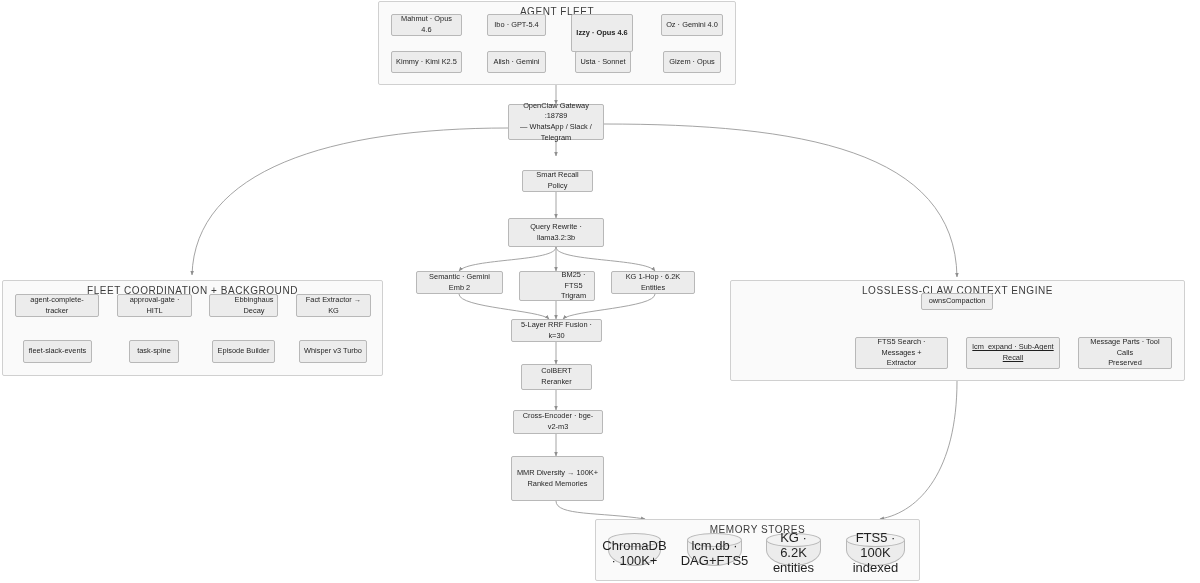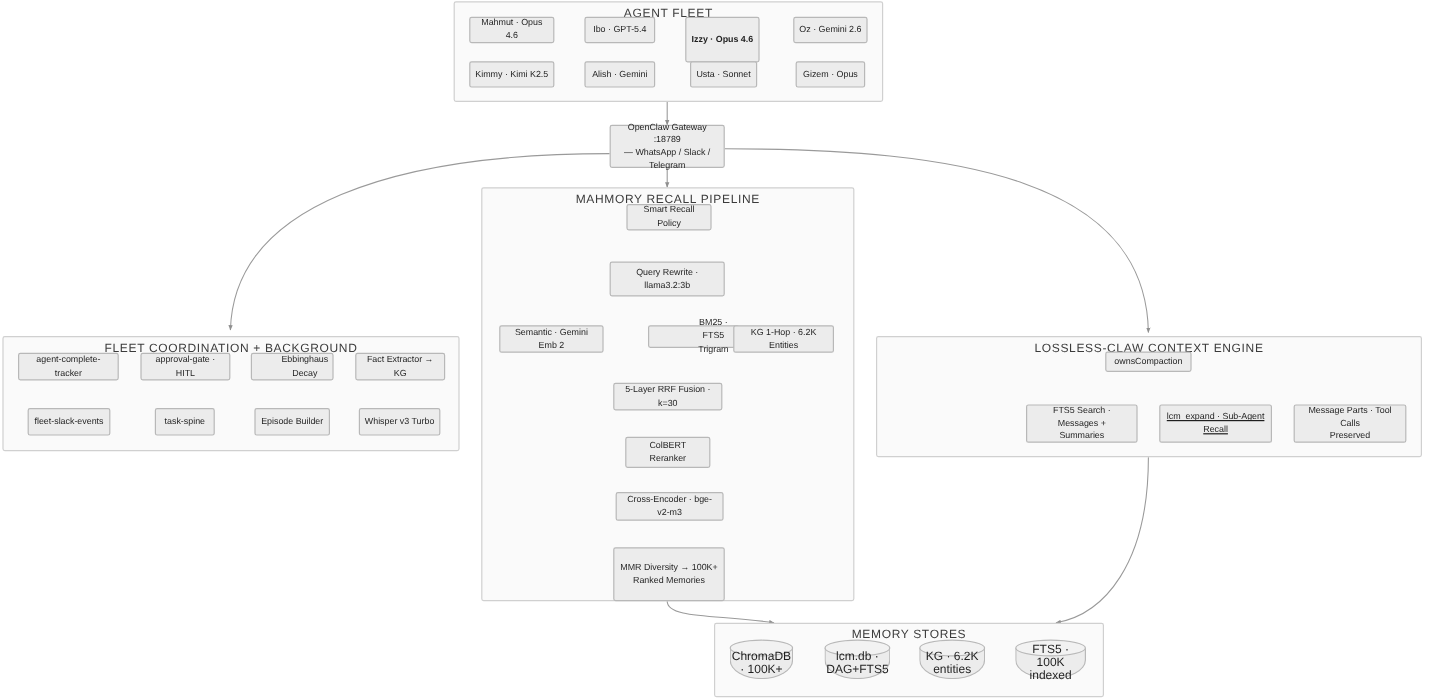--- a/index.html
+++ b/index.html
@@ -61,21 +61,21 @@
   .db .top{
     position:absolute;left:0;right:0;top:0;height:14px;
     background:#f2f2f2;
     border:1px solid #b8b8b8;
     border-radius:50%/50%;
     box-sizing:border-box;
   }
   .db .label{
     position:absolute;left:0;right:0;top:0;bottom:0;
     display:flex;align-items:center;justify-content:center;
-    text-align:center;font-size:10px;color:#1f1f1f;
+    text-align:center;font-size:13px;color:#1f1f1f;
     padding:6px 3px 0 3px;
   }
 </style>
 </head>
 <body>
 
 <div id="canvas">
 
   <svg class="edges" viewBox="0 0 1200 583">
     <defs>
@@ -119,38 +119,35 @@
       <path d="M 957 381 C 957 470 920 512 880 519"></path>
     </g>
   </svg>
 
   <div class="panel" style="left:378px;top:1px;width:358px;height:84px;">
     <div class="panel-title">AGENT FLEET</div>
   </div>
   <div class="node" style="left:391px;top:14px;width:71px;height:22px;">Mahmut · Opus 4.6</div>
   <div class="node" style="left:487px;top:14px;width:59px;height:22px;">Ibo · GPT-5.4</div>
   <div class="node" style="left:571px;top:14px;width:62px;height:38px;font-weight:bold;">Izzy · Opus 4.6</div>
-  <div class="node" style="left:661px;top:14px;width:62px;height:22px;">Oz · Gemini 2.6</div>
+  <div class="node" style="left:661px;top:14px;width:62px;height:22px;">Oz · Gemini 4.0</div>
   <div class="node" style="left:391px;top:51px;width:71px;height:22px;">Kimmy · Kimi K2.5</div>
   <div class="node" style="left:487px;top:51px;width:59px;height:22px;">Alish · Gemini</div>
   <div class="node" style="left:575px;top:51px;width:56px;height:22px;">Usta · Sonnet</div>
   <div class="node" style="left:663px;top:51px;width:58px;height:22px;">Gizem · Opus</div>
 
   <div class="node" style="left:508px;top:104px;width:96px;height:36px;">OpenClaw Gateway :18789
 — WhatsApp / Slack /
 Telegram</div>
 
-  <div class="panel" style="left:401px;top:156px;width:311px;height:345px;">
-    <div class="panel-title">MAHMORY RECALL PIPELINE</div>
-  </div>
   <div class="node" style="left:522px;top:170px;width:71px;height:22px;">Smart Recall Policy</div>
   <div class="node" style="left:508px;top:218px;width:96px;height:29px;">Query Rewrite ·
 llama3.2:3b</div>
   <div class="node" style="left:416px;top:271px;width:87px;height:23px;">Semantic · Gemini Emb 2</div>
-  <div class="node" style="left:540px;top:271px;width:76px;height:19px;padding-left:37px;">BM25 · FTS5 Trigram</div>
+  <div class="node" style="left:519px;top:271px;width:76px;height:30px;padding-left:37px;">BM25 · FTS5 Trigram</div>
   <div class="node" style="left:611px;top:271px;width:84px;height:23px;">KG 1-Hop · 6.2K Entities</div>
   <div class="node" style="left:511px;top:319px;width:91px;height:23px;">5-Layer RRF Fusion · k=30</div>
   <div class="node" style="left:521px;top:364px;width:71px;height:26px;">ColBERT Reranker</div>
   <div class="node" style="left:513px;top:410px;width:90px;height:24px;">Cross-Encoder · bge-v2-m3</div>
   <div class="node" style="left:511px;top:456px;width:93px;height:45px;">MMR Diversity → 100K+
 Ranked Memories</div>
 
   <div class="panel" style="left:2px;top:280px;width:381px;height:96px;">
     <div class="panel-title">FLEET COORDINATION + BACKGROUND</div>
   </div>
@@ -161,21 +158,21 @@
   <div class="node" style="left:23px;top:340px;width:69px;height:23px;">fleet-slack-events</div>
   <div class="node" style="left:129px;top:340px;width:50px;height:23px;">task-spine</div>
   <div class="node" style="left:212px;top:340px;width:63px;height:23px;">Episode Builder</div>
   <div class="node" style="left:299px;top:340px;width:68px;height:23px;">Whisper v3 Turbo</div>
 
   <div class="panel" style="left:730px;top:280px;width:455px;height:101px;">
     <div class="panel-title">LOSSLESS-CLAW CONTEXT ENGINE</div>
   </div>
   <div class="node" style="left:921px;top:293px;width:72px;height:17px;">ownsCompaction</div>
   <div class="node" style="left:855px;top:337px;width:93px;height:32px;">FTS5 Search · Messages +
-Summaries</div>
+Extractor</div>
   <div class="node" style="left:966px;top:337px;width:94px;height:32px;text-decoration:underline;">lcm_expand · Sub-Agent
 Recall</div>
   <div class="node" style="left:1078px;top:337px;width:94px;height:32px;">Message Parts · Tool Calls
 Preserved</div>
 
   <div class="panel" style="left:595px;top:519px;width:325px;height:62px;">
     <div class="panel-title">MEMORY STORES</div>
   </div>
   <div class="db" style="left:608px;top:533px;width:53px;height:33px;">
     <div class="body"></div>

